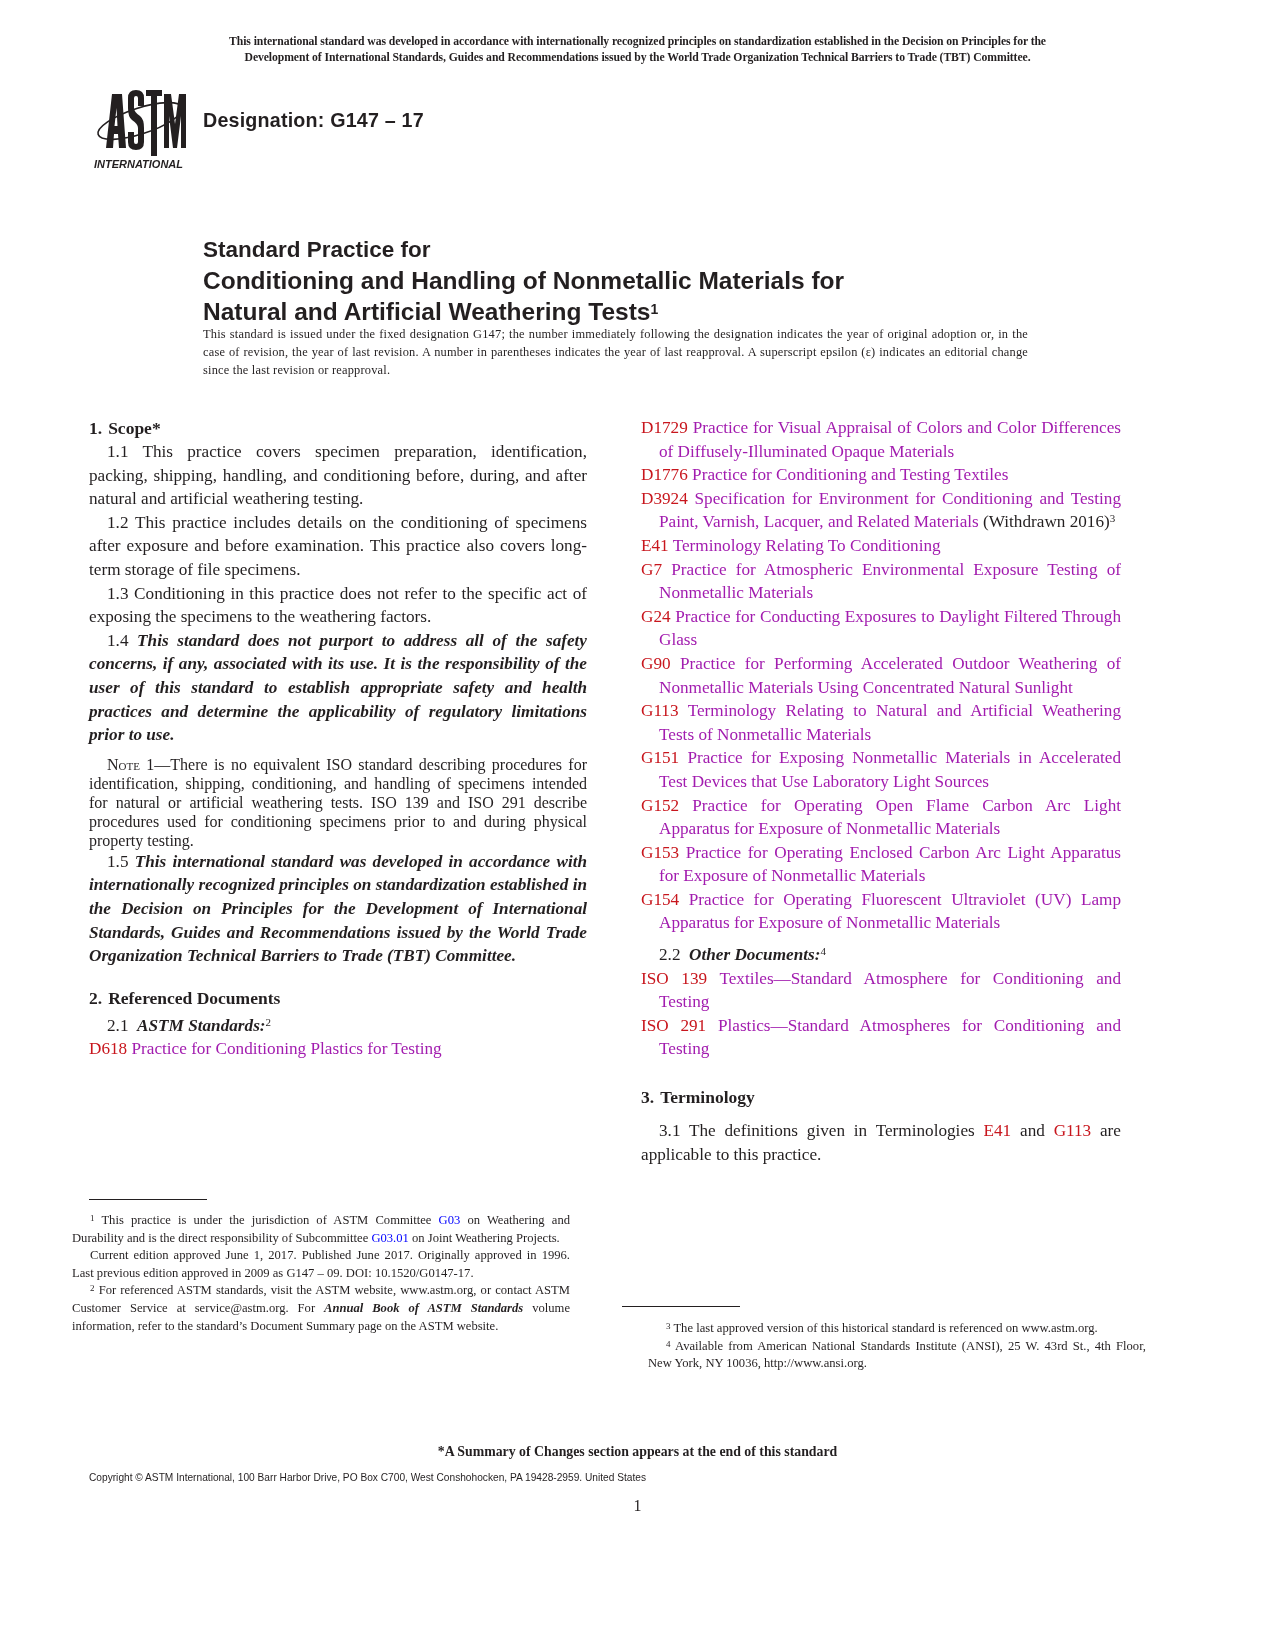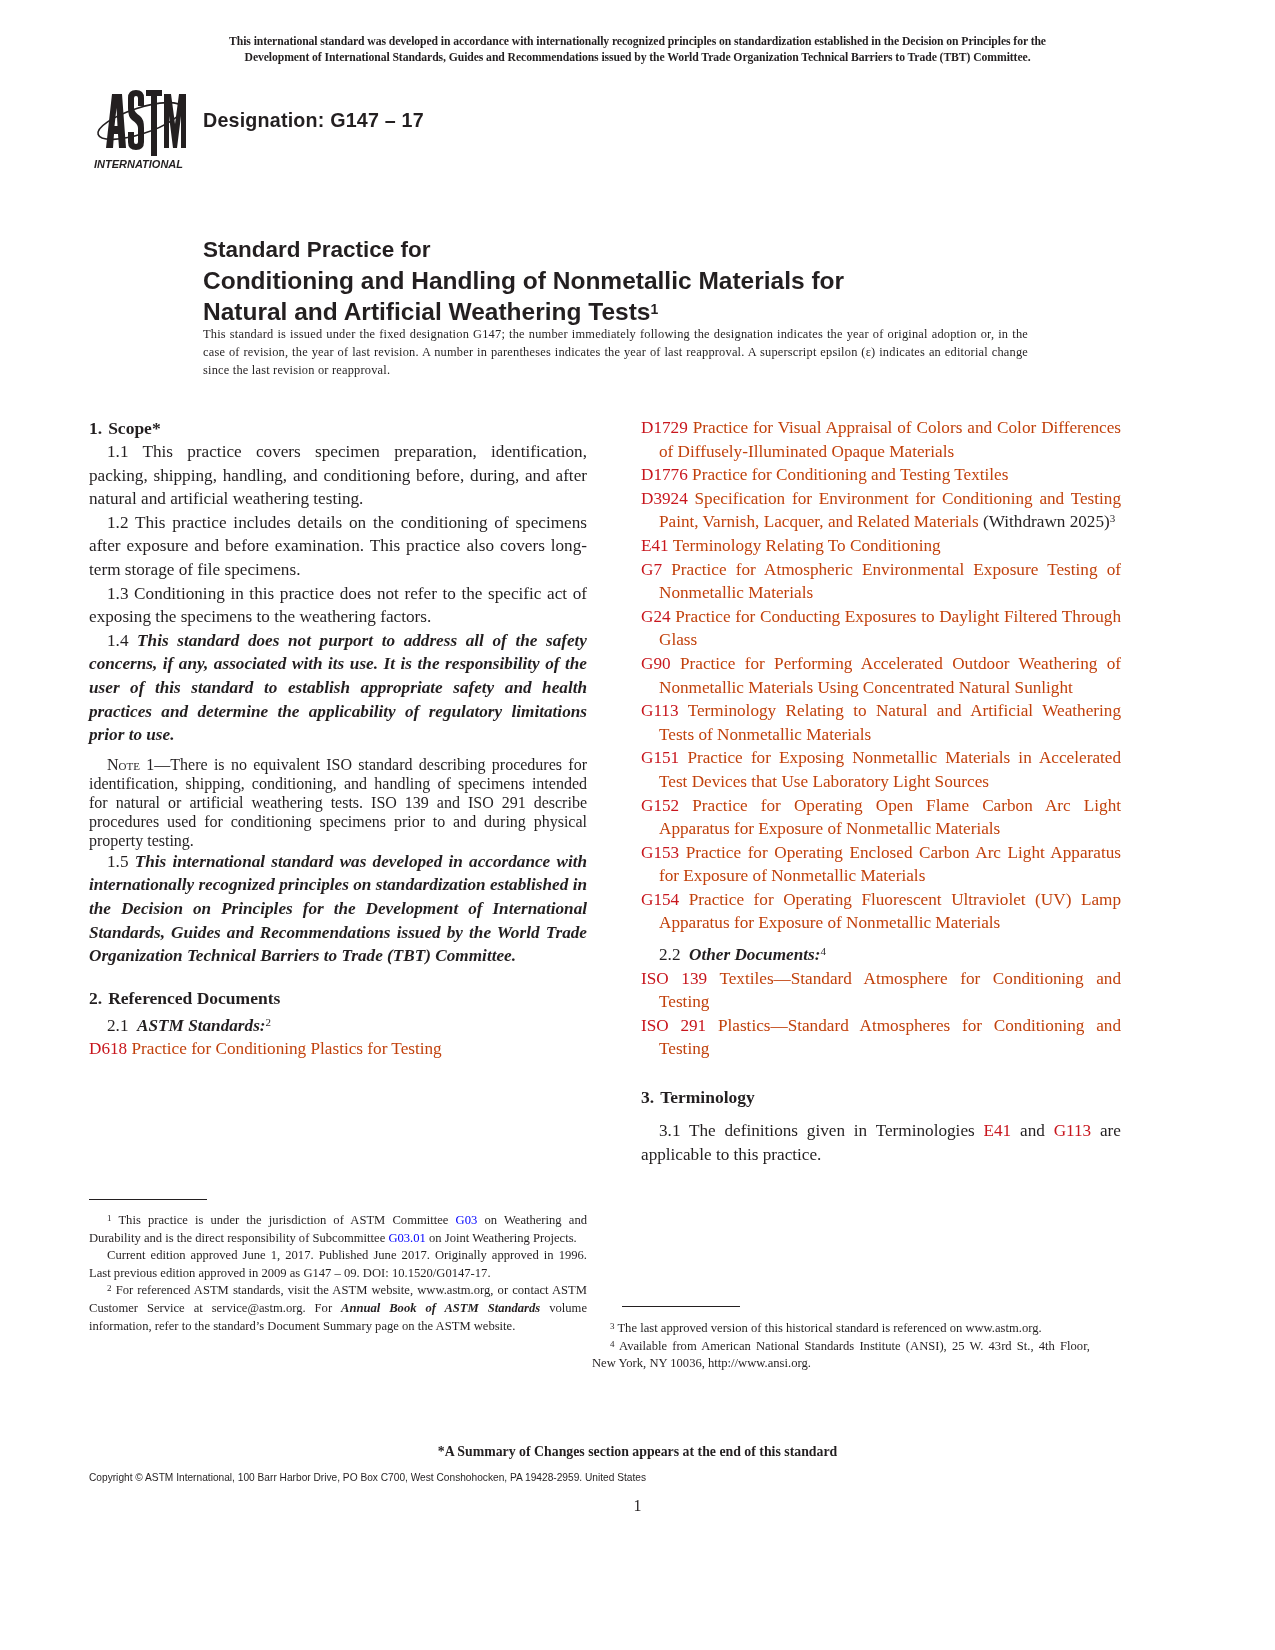--- a/index.html
+++ b/index.html
@@ -18,21 +18,21 @@
   .col-right { left: 641px; top: 416px; width: 480px; }
   h2.sec { font-size: 17.5px; font-weight: bold; margin: 0; line-height: 24px; }
   h2.sec .num { margin-right: 6px; }
   p.para { margin: 0; text-indent: 18px; text-align: justify; }
   p.para.mt { }
   .it { font-style: italic; font-weight: bold; }
   .note { margin-top: 8px; font-size: 16px; line-height: 19px; text-indent: 18px; text-align: justify; }
   .note .sc { font-variant: small-caps; }
   .ref { padding-left: 18px; text-indent: -18px; text-align: justify; }
   .ref .code { color: #c8161d; }
-  .ref .ttl { color: #c2410c; }
+  .ref .ttl { color: #a21caf; }
   .ref .plain { color: #231f20; }
   .ref sup, .para sup { font-size: 11px; vertical-align: top; position: relative; top: -3px; }
   .fn-rule { position: absolute; height: 1.4px; width: 118px; background: #231f20; }
   .fn { position: absolute; font-size: 12.6px; line-height: 17.6px; text-align: justify; }
   .fn p { margin: 0; text-indent: 18px; }
   .fn sup { font-size: 9px; vertical-align: top; position: relative; top: -2px; }
   .fn .lnk { color: #0000ff; }
   .red { color: #c8161d; }
   .summary { left: 0; top: 1443px; width: 1275px; text-align: center; font-weight: bold; font-size: 14.4px; transform: scaleX(0.96); }
   .copyright { left: 89px; top: 1471px; font-family: "Liberation Sans", sans-serif; font-size: 11.3px; transform: scaleX(0.9); transform-origin: left; }
@@ -77,49 +77,49 @@
   <p class="para mt"><span>1.4</span> <span class="it">This standard does not purport to address all of the safety concerns, if any, associated with its use. It is the responsibility of the user of this standard to establish appropriate safety and health practices and determine the applicability of regulatory limitations prior to use.</span></p>
   <div class="note"><span class="sc">Note 1</span><span>—There is no equivalent ISO standard describing procedures for identification, shipping, conditioning, and handling of specimens intended for natural or artificial weathering tests. ISO 139 and ISO 291 describe procedures used for conditioning specimens prior to and during physical property testing.</span></div>
   <p class="para mt"><span>1.5</span> <span class="it">This international standard was developed in accordance with internationally recognized principles on standardization established in the Decision on Principles for the Development of International Standards, Guides and Recommendations issued by the World Trade Organization Technical Barriers to Trade (TBT) Committee.</span></p>
 
   <h2 class="sec" style="margin-top:18px"><span class="num">2.</span><span>Referenced Documents</span></h2>
   <p class="para mt" style="margin-top:4px"><span>2.1</span>&nbsp; <span class="it">ASTM Standards:</span><sup>2</sup></p>
   <div class="ref"><span class="code">D618</span> <span class="ttl">Practice for Conditioning Plastics for Testing</span></div>
 </div>
 
 <div class="fn-rule" style="left:89px; top:1199px;"></div>
-<div class="fn" style="left:89px; top:1212px; width:498px;">
+<div class="fn" style="left:72px; top:1212px; width:498px;">
   <p><sup>1</sup> <span>This practice is under the jurisdiction of ASTM Committee </span><span class="lnk">G03</span><span> on Weathering and Durability and is the direct responsibility of Subcommittee </span><span class="lnk">G03.01</span><span> on Joint Weathering Projects.</span></p>
   <p>Current edition approved June 1, 2017. Published June 2017. Originally approved in 1996. Last previous edition approved in 2009 as G147 – 09. DOI: 10.1520/G0147-17.</p>
   <p><sup>2</sup> <span>For referenced ASTM standards, visit the ASTM website, www.astm.org, or contact ASTM Customer Service at service@astm.org. For </span><span class="it">Annual Book of ASTM Standards</span><span> volume information, refer to the standard’s Document Summary page on the ASTM website.</span></p>
 </div>
 
 <div class="col col-right">
   <div class="ref"><span class="code">D1729</span> <span class="ttl">Practice for Visual Appraisal of Colors and Color Differences of Diffusely-Illuminated Opaque Materials</span></div>
   <div class="ref"><span class="code">D1776</span> <span class="ttl">Practice for Conditioning and Testing Textiles</span></div>
-  <div class="ref"><span class="code">D3924</span> <span class="ttl">Specification for Environment for Conditioning and Testing Paint, Varnish, Lacquer, and Related Materials</span> <span class="plain">(Withdrawn 2025)</span><sup class="plain">3</sup></div>
+  <div class="ref"><span class="code">D3924</span> <span class="ttl">Specification for Environment for Conditioning and Testing Paint, Varnish, Lacquer, and Related Materials</span> <span class="plain">(Withdrawn 2016)</span><sup class="plain">3</sup></div>
   <div class="ref"><span class="code">E41</span> <span class="ttl">Terminology Relating To Conditioning</span></div>
   <div class="ref"><span class="code">G7</span> <span class="ttl">Practice for Atmospheric Environmental Exposure Testing of Nonmetallic Materials</span></div>
   <div class="ref"><span class="code">G24</span> <span class="ttl">Practice for Conducting Exposures to Daylight Filtered Through Glass</span></div>
   <div class="ref"><span class="code">G90</span> <span class="ttl">Practice for Performing Accelerated Outdoor Weathering of Nonmetallic Materials Using Concentrated Natural Sunlight</span></div>
   <div class="ref"><span class="code">G113</span> <span class="ttl">Terminology Relating to Natural and Artificial Weathering Tests of Nonmetallic Materials</span></div>
   <div class="ref"><span class="code">G151</span> <span class="ttl">Practice for Exposing Nonmetallic Materials in Accelerated Test Devices that Use Laboratory Light Sources</span></div>
   <div class="ref"><span class="code">G152</span> <span class="ttl">Practice for Operating Open Flame Carbon Arc Light Apparatus for Exposure of Nonmetallic Materials</span></div>
   <div class="ref"><span class="code">G153</span> <span class="ttl">Practice for Operating Enclosed Carbon Arc Light Apparatus for Exposure of Nonmetallic Materials</span></div>
   <div class="ref"><span class="code">G154</span> <span class="ttl">Practice for Operating Fluorescent Ultraviolet (UV) Lamp Apparatus for Exposure of Nonmetallic Materials</span></div>
 
   <p class="para" style="margin-top:8px"><span>2.2</span>&nbsp; <span class="it">Other Documents:</span><sup>4</sup></p>
   <div class="ref"><span class="code">ISO 139</span> <span class="ttl">Textiles—Standard Atmosphere for Conditioning and Testing</span></div>
   <div class="ref"><span class="code">ISO 291</span> <span class="ttl">Plastics—Standard Atmospheres for Conditioning and Testing</span></div>
 
   <h2 class="sec" style="margin-top:24px"><span class="num">3.</span><span>Terminology</span></h2>
   <p class="para mt" style="margin-top:10px"><span>3.1</span> <span>The definitions given in Terminologies </span><span class="red">E41</span><span> and </span><span class="red">G113</span><span> are applicable to this practice.</span></p>
 </div>
 
 <div class="fn-rule" style="left:622px; top:1306px;"></div>
-<div class="fn" style="left:592px; top:1320px; width:498px;font-family:Liberation Serif, serif;">
+<div class="fn" style="left:648px; top:1320px; width:498px;font-family:Liberation Serif, serif;">
   <p><sup>3</sup> <span>The last approved version of this historical standard is referenced on www.astm.org.</span></p>
   <p><sup>4</sup> <span>Available from American National Standards Institute (ANSI), 25 W. 43rd St., 4th Floor, New York, NY 10036, http://www.ansi.org.</span></p>
 </div>
 
 <div class="abs summary">*A Summary of Changes section appears at the end of this standard</div>
 <div class="abs copyright">Copyright © ASTM International, 100 Barr Harbor Drive, PO Box C700, West Conshohocken, PA 19428-2959. United States</div>
 <div class="abs pageno">1</div>
 
 </body></html>

